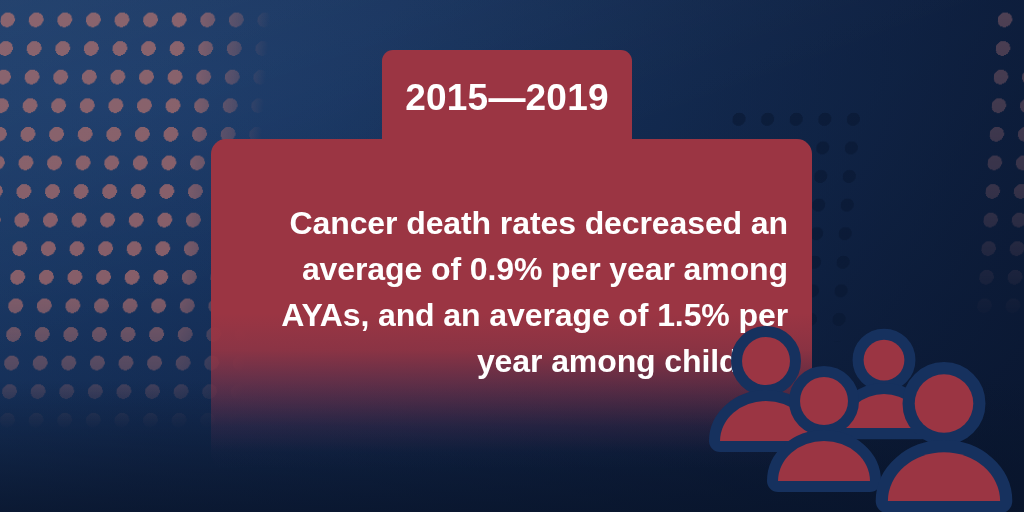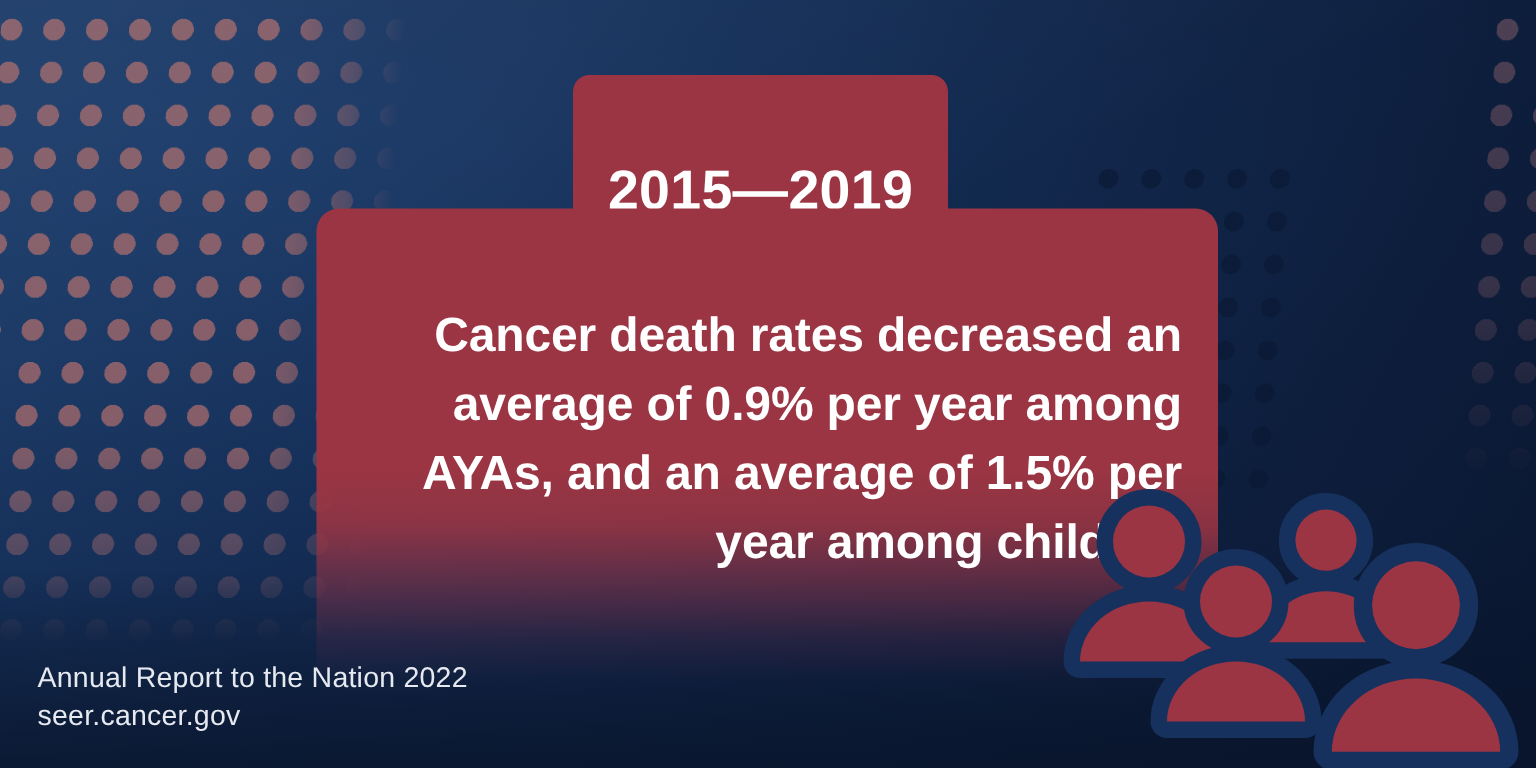--- a/index.html
+++ b/index.html
@@ -84,21 +84,21 @@
   
   .header-band {
     position: absolute;
     left: 382px;
     top: 50px;
     width: 250px;
     height: 95px;
     background: #9b3543;
     border-radius: 11px 11px 0 0;
     display: flex;
-    align-items: flex-end;
+    align-items: center;
     justify-content: center;
   }
   .header-band .year-range {
     color: #ffffff;
     font-size: 37px;
     font-weight: bold;
     letter-spacing: 0.2px;
     line-height: 1;
     white-space: nowrap;
   }
@@ -218,18 +218,14 @@
         <g stroke="#16315e" stroke-width="20" stroke-linejoin="round" fill="#16315e">
           <use href="#person-shape"></use>
         </g>
         <g fill="#9b3543">
           <use href="#person-shape"></use>
         </g>
       </g>
     </svg>
   </div>
 
-  <div class="footer">
-    <span class="line">Annual Report to the Nation 2022</span>
-    <span class="line">seer.cancer.gov</span>
-  </div>
 
 </div>
 
 </body></html>

